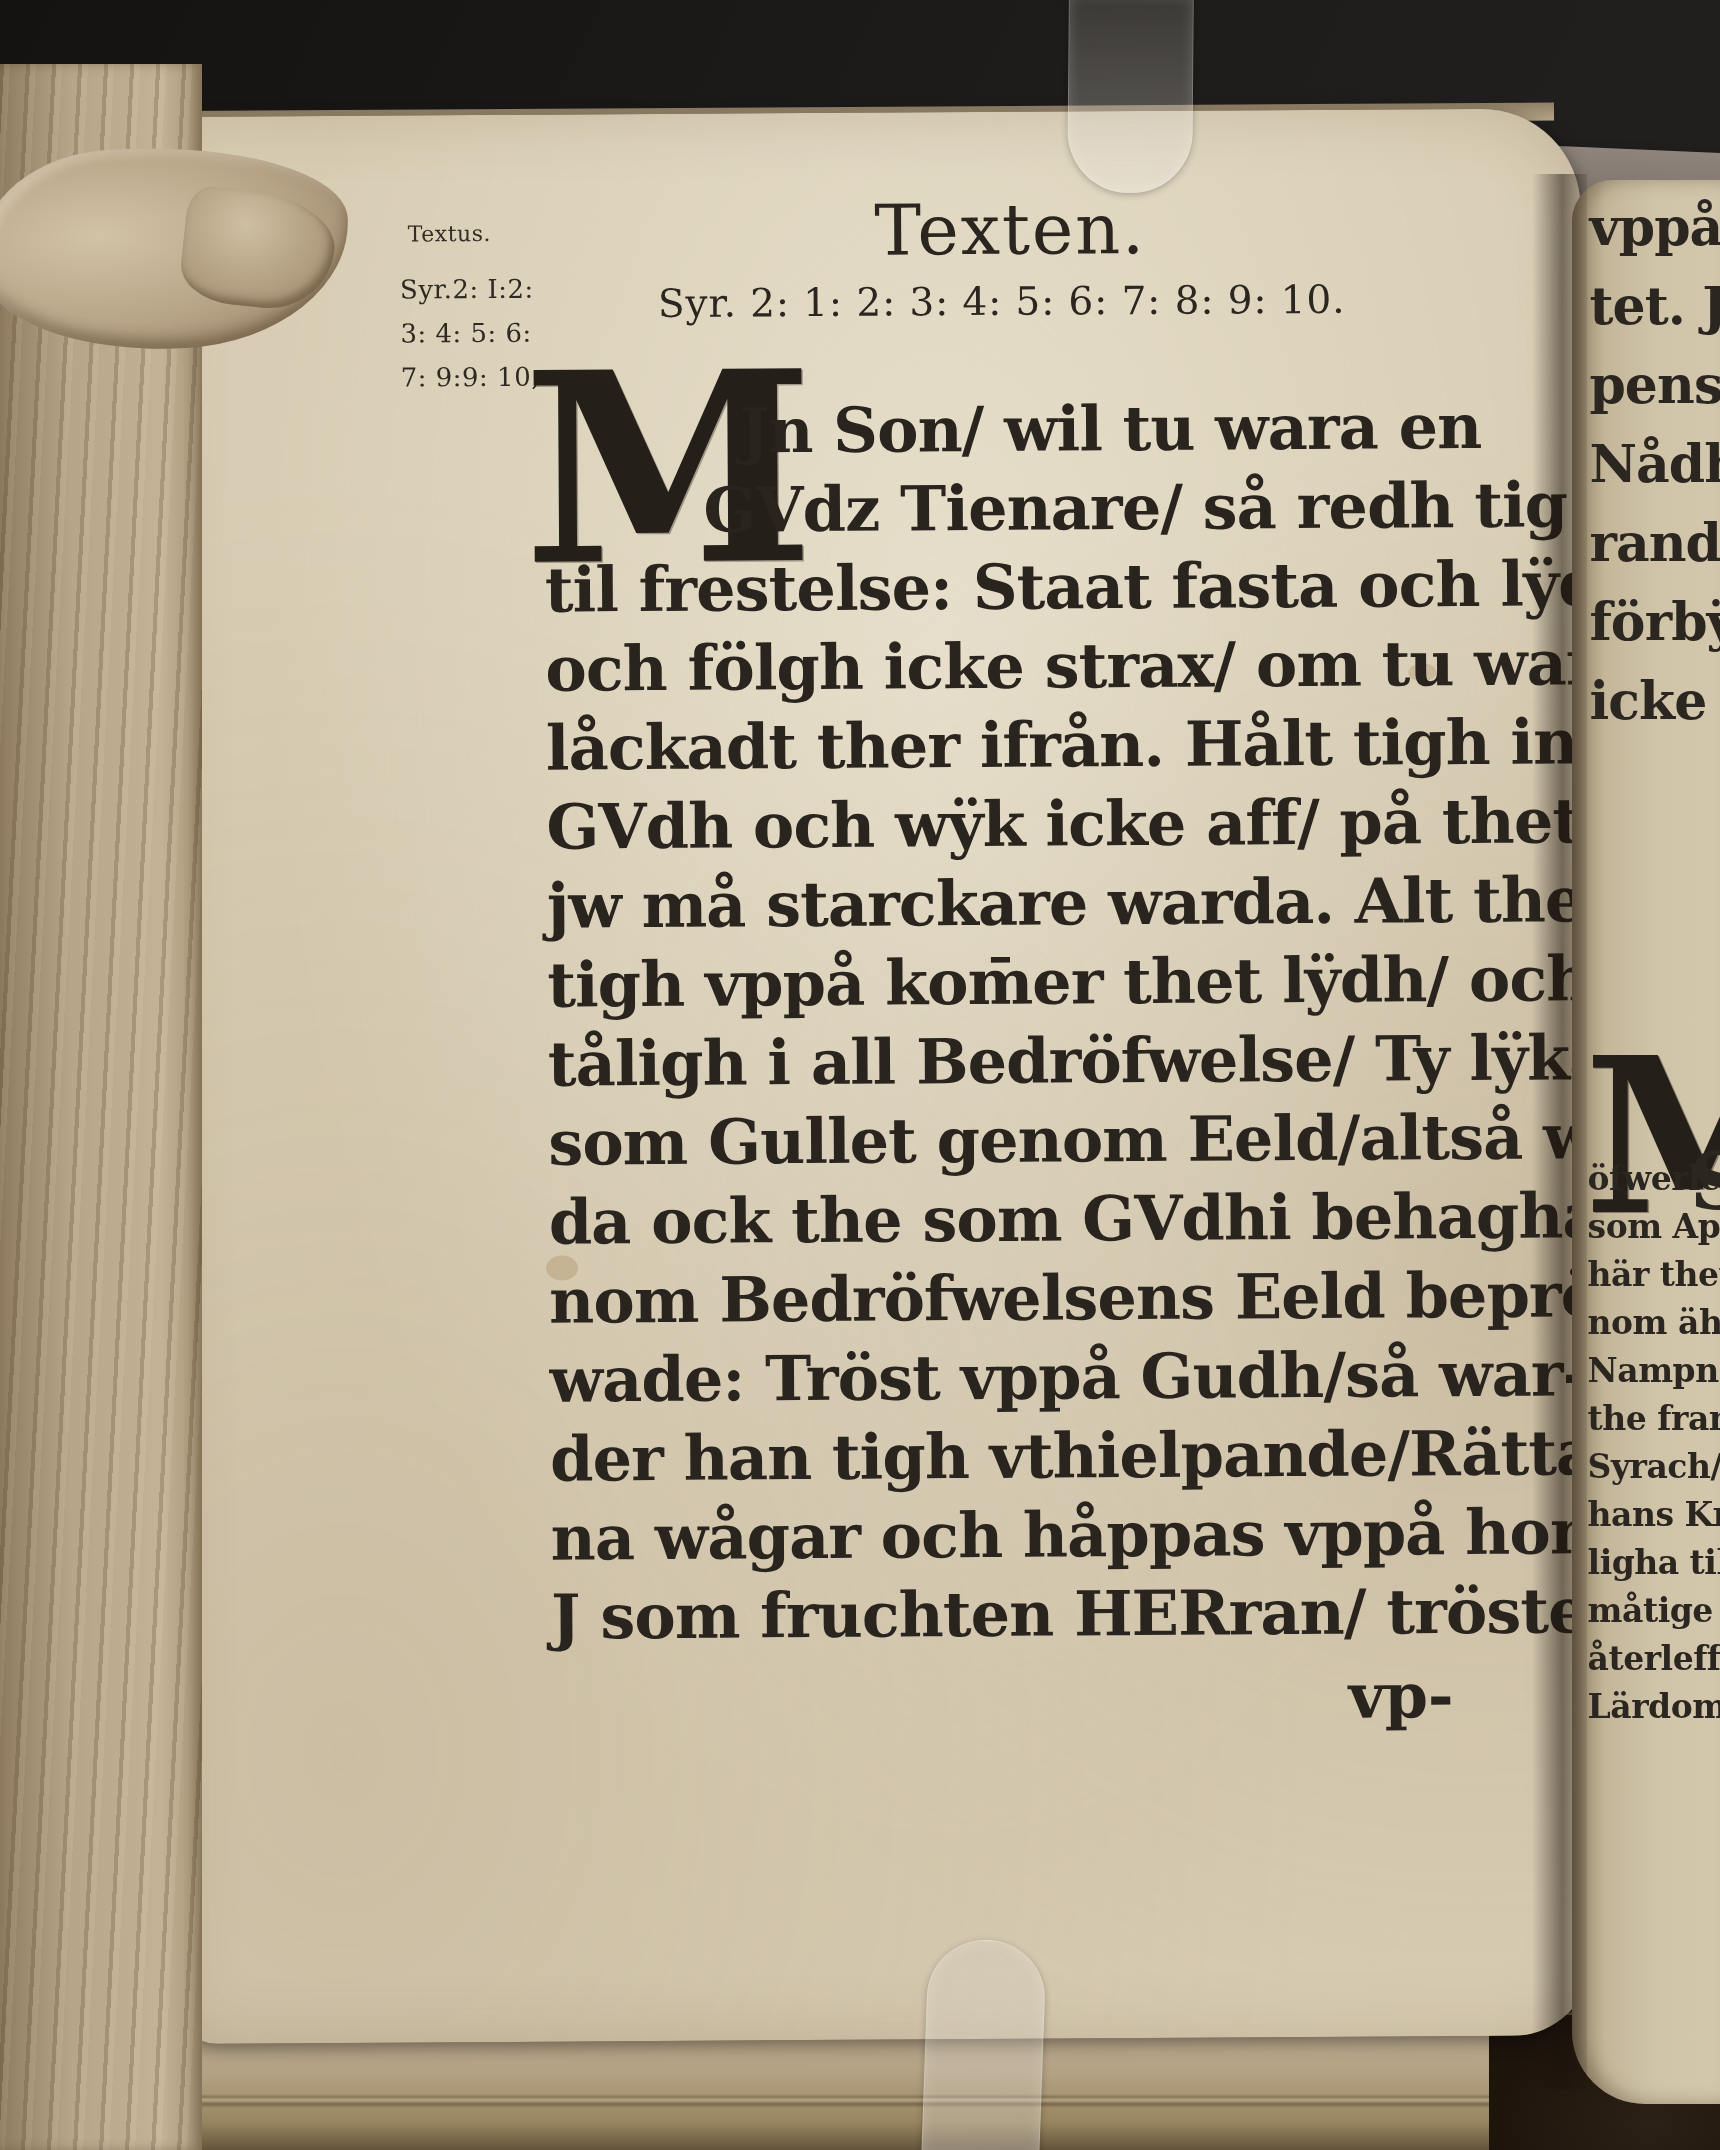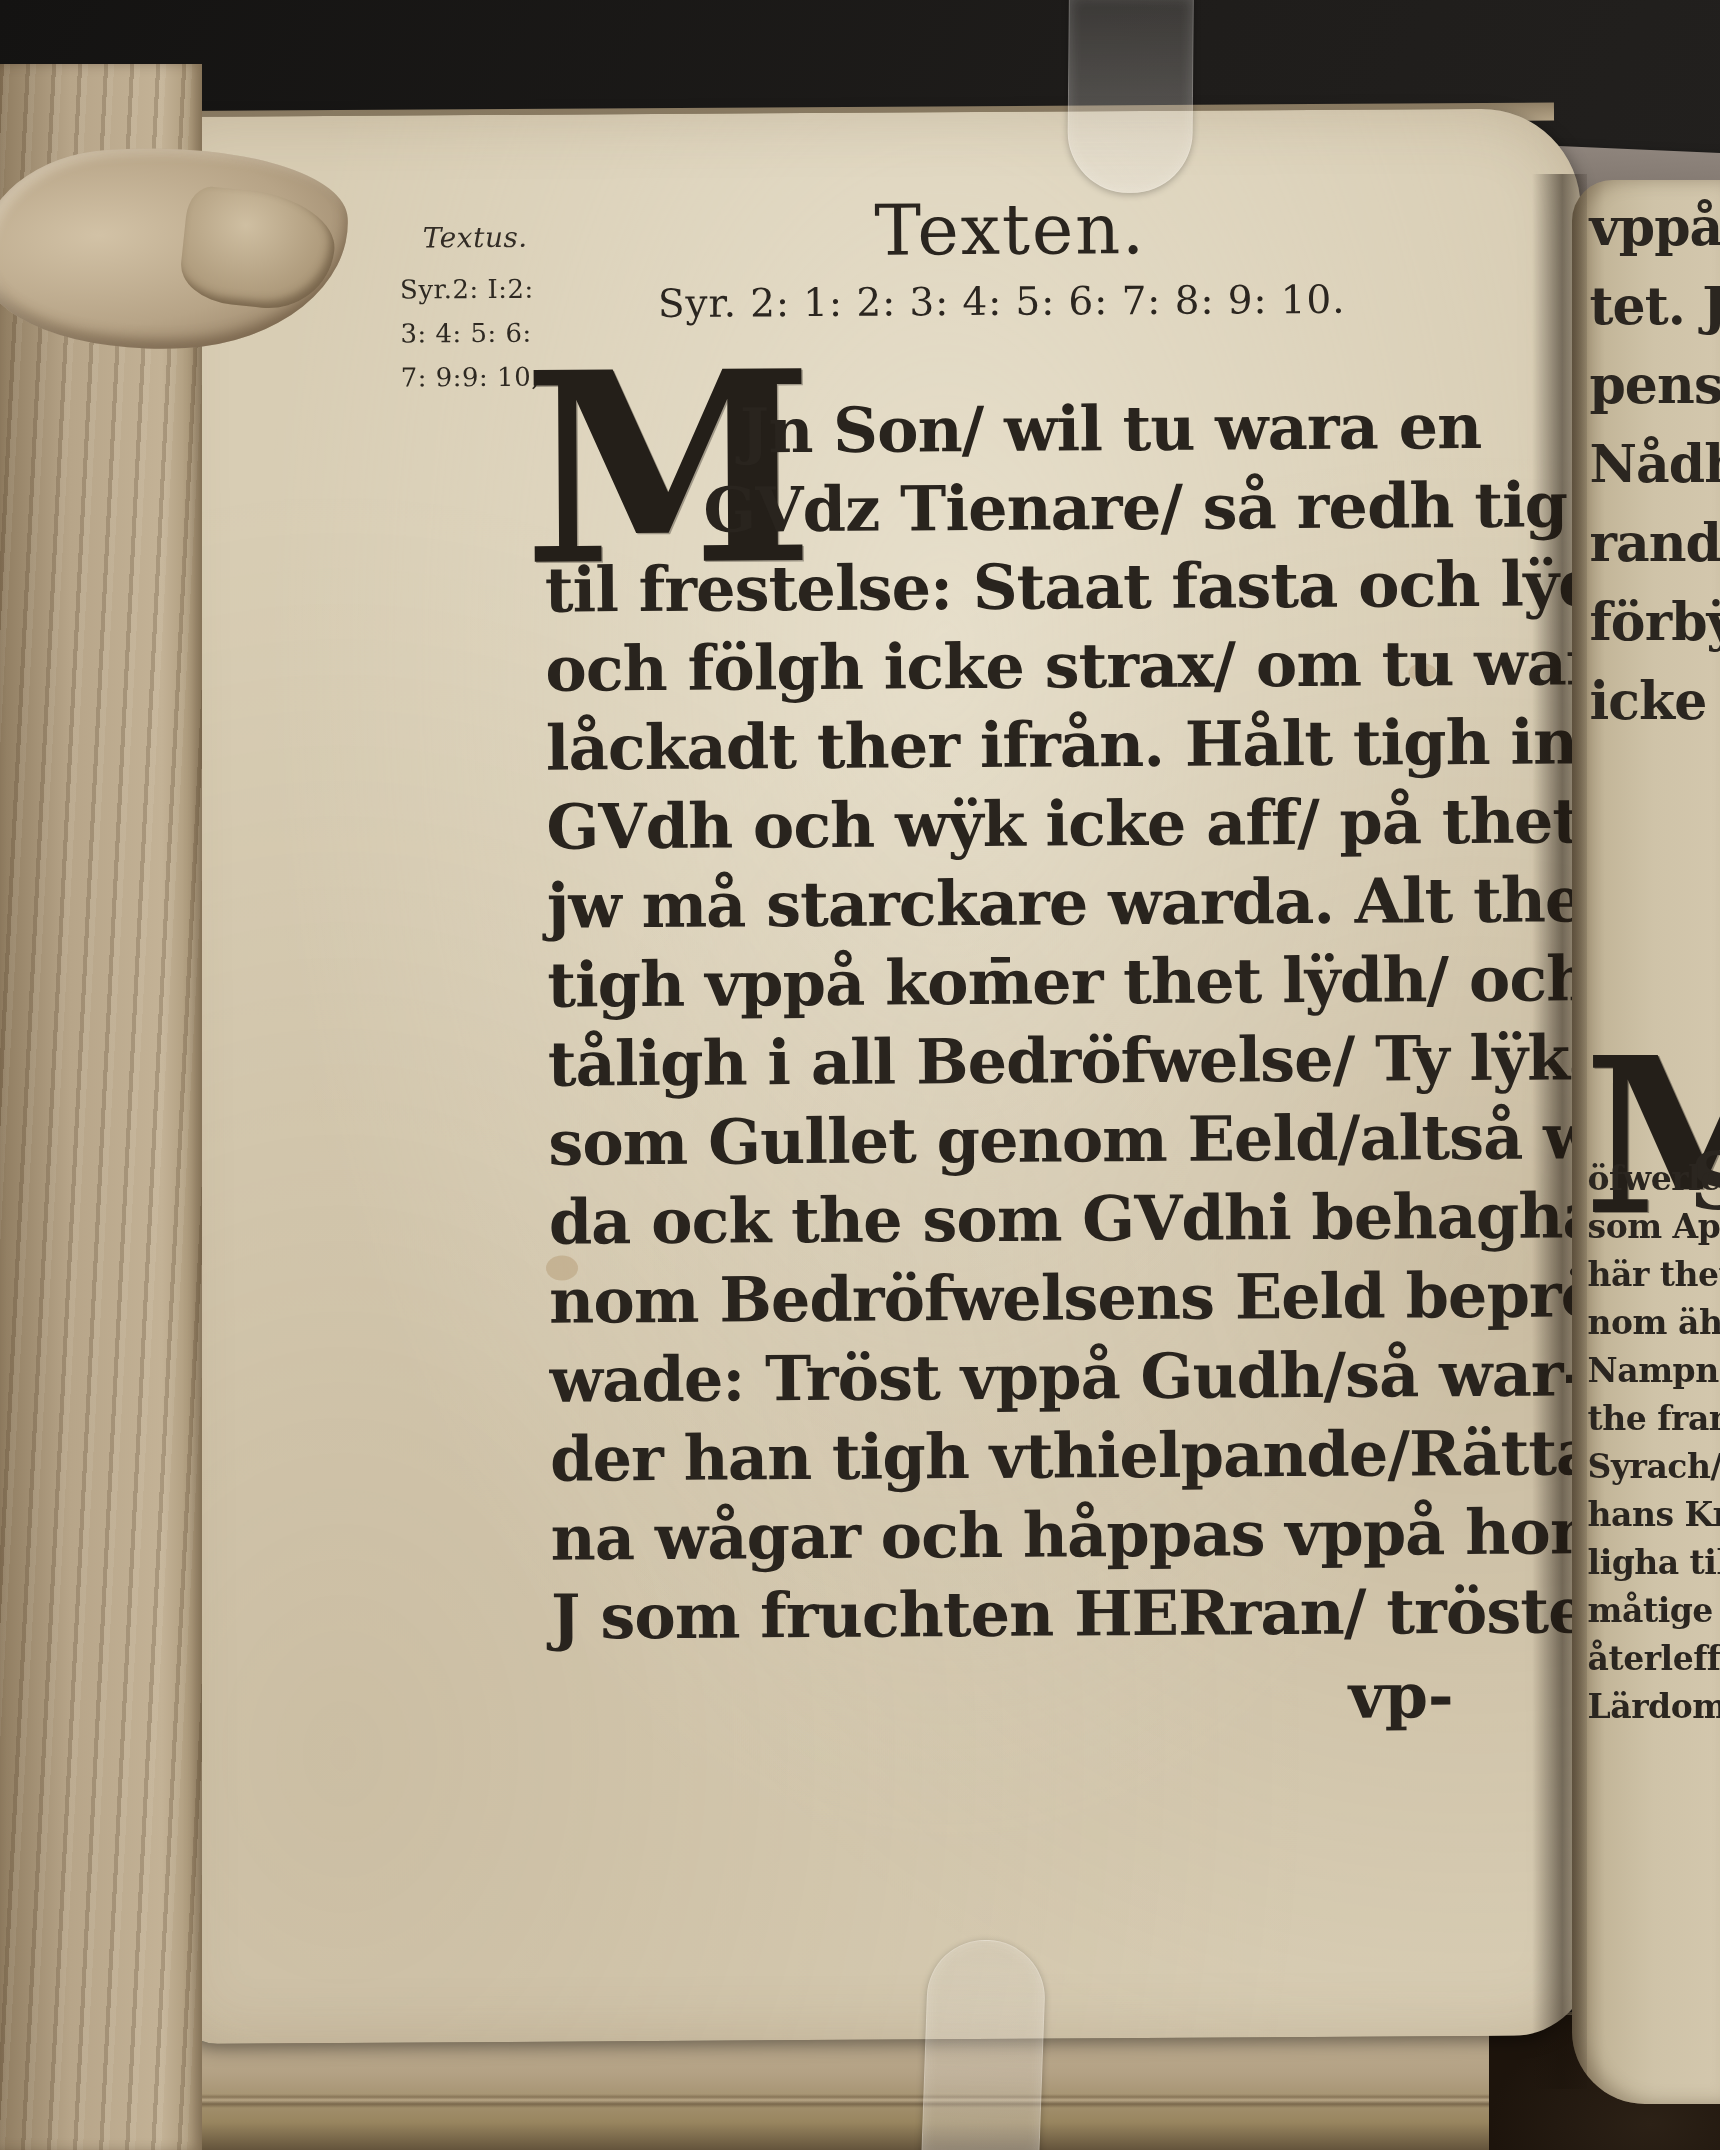--- a/index.html
+++ b/index.html
@@ -57,21 +57,21 @@
       radial-gradient(ellipse at 12% 85%,rgba(125,98,62,.14) 0%,rgba(125,98,62,0) 55%),
       radial-gradient(ellipse at 92% 60%,rgba(125,98,62,.16) 0%,rgba(125,98,62,0) 50%),
       #d8cdb4;
     border-radius:12px 99px 78px 44px;
     border-left:2.7px solid rgba(44,52,44,.5);
     box-shadow:inset 0 0 64px rgba(112,88,56,.22), 0 4.6px 18.3px rgba(0,0,0,.45);
     transform:rotate(-0.35deg);transform-origin:top left;
     color:#2a251f;}
   .stain{position:absolute;border-radius:50%;}
 
-  .margin-label{position:absolute;left:259px;top:106px;font-size:28px;font-style:italic;
+  .margin-label{position:absolute;left:244px;top:106px;font-size:22px;
     letter-spacing:0.5px;color:#332d26;}
   .margin-refs{position:absolute;left:236px;top:152px;font-size:26px;line-height:44px;
     color:#2e2922;letter-spacing:0.5px;white-space:nowrap;}
   .heading{position:absolute;left:526px;top:77px;width:641px;text-align:center;
     font-size:70px;letter-spacing:1.8px;color:#2a251f;}
   .verse-line{position:absolute;left:471px;top:167px;width:733px;text-align:center;
     font-size:39px;letter-spacing:0.9px;color:#2b2620;}
   .drop-cap{position:absolute;left:358px;top:223px;font-size:263px;line-height:1;
     font-weight:bold;color:#241f19;text-shadow:1.4px 1.4px 0 rgba(36,31,25,.35);}
   .body-block{position:absolute;left:379px;top:278px;width:971px;}

